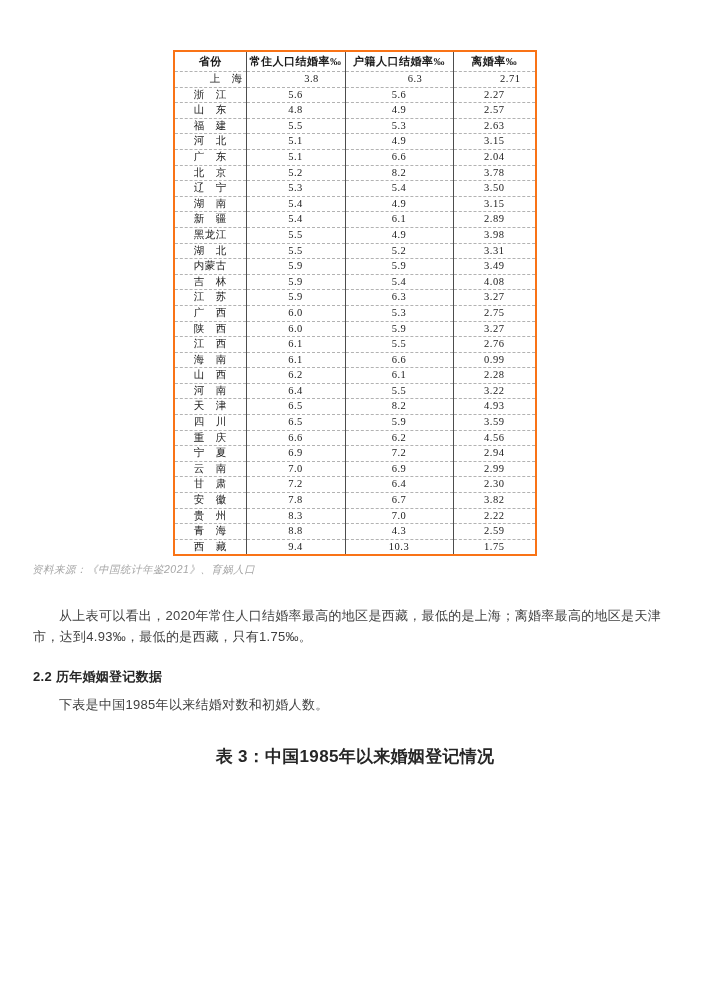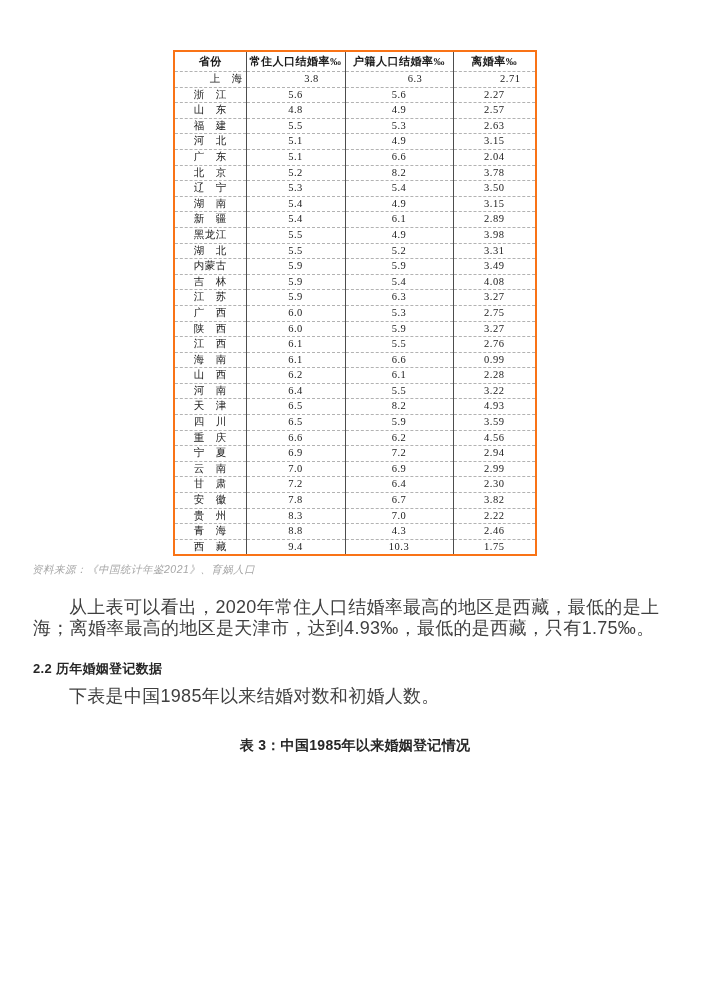--- a/index.html
+++ b/index.html
@@ -56,41 +56,41 @@
   table.rate-table td:first-child { border-left: none; }
   table.rate-table tbody tr:first-child td { border-top: 1px dashed #b3b3b3; padding-left: 34px; }
   .source-note {
     margin: 7px 6px 0 32px;
     font-size: 10.5px;
     font-style: italic;
     color: #a6a6a6;
     letter-spacing: 0.5px;
   }
   .paragraph {
-    margin: 20px 33px 0 33px;
-    font-size: 18px;
+    margin: 28px 33px 0 33px;
+    font-size: 13px;
     line-height: 21px;
     color: #3f3f3f;
     text-indent: 2em;
     letter-spacing: 0.3px;
   }
   .section-heading {
     margin: 21px 33px 0 33px;
     font-size: 13px;
     font-weight: bold;
     color: #262626;
     letter-spacing: 0.3px;
   }
   .intro {
     margin-top: 8px;
   }
   .table-caption {
     margin-top: 30px;
     text-align: center;
-    font-size: 14px;
+    font-size: 17px;
     font-weight: bold;
     color: #262626;
     letter-spacing: 0.3px;
   }
 </style>
 </head>
 <body>
 
 <div class="page">
 
@@ -281,21 +281,21 @@
         <tr>
           <td>贵　州</td>
           <td>8.3</td>
           <td>7.0</td>
           <td>2.22</td>
         </tr>
         <tr>
           <td>青　海</td>
           <td>8.8</td>
           <td>4.3</td>
-          <td>2.46</td>
+          <td>2.59</td>
         </tr>
         <tr>
           <td>西　藏</td>
           <td>9.4</td>
           <td>10.3</td>
           <td>1.75</td>
         </tr>
       </tbody>
   </table>
 

